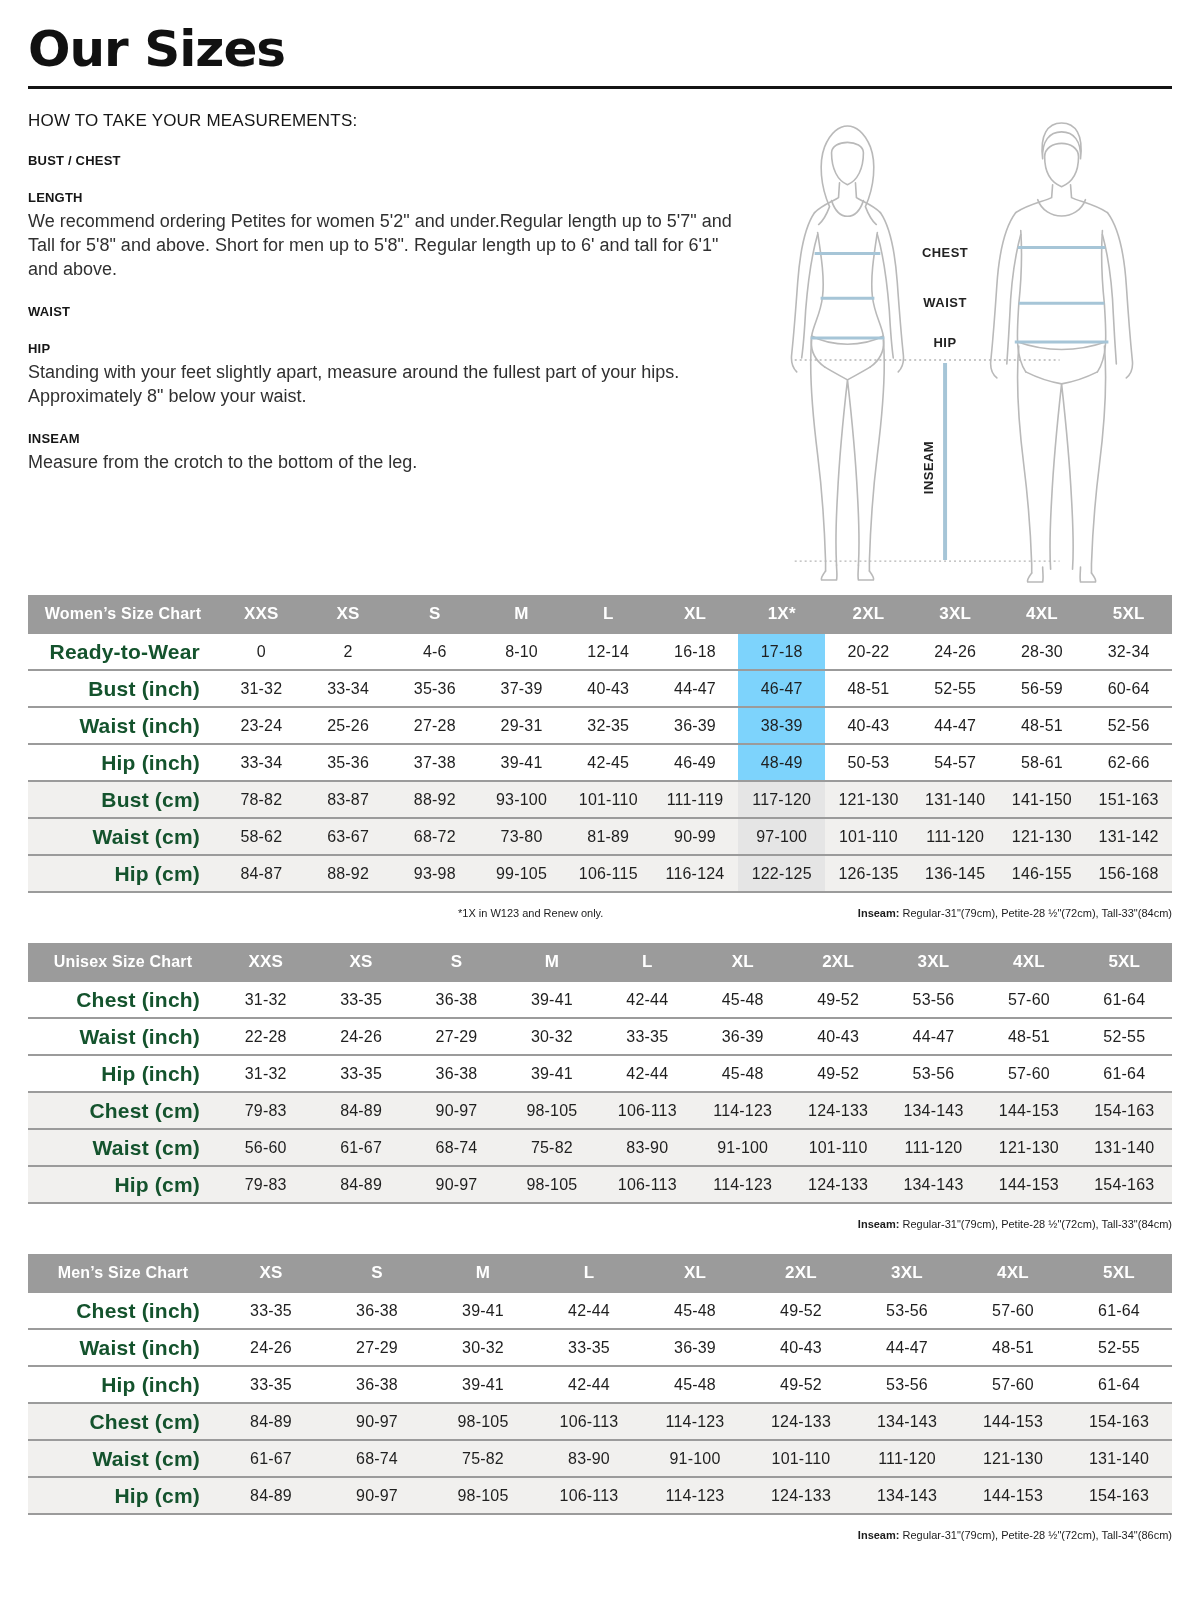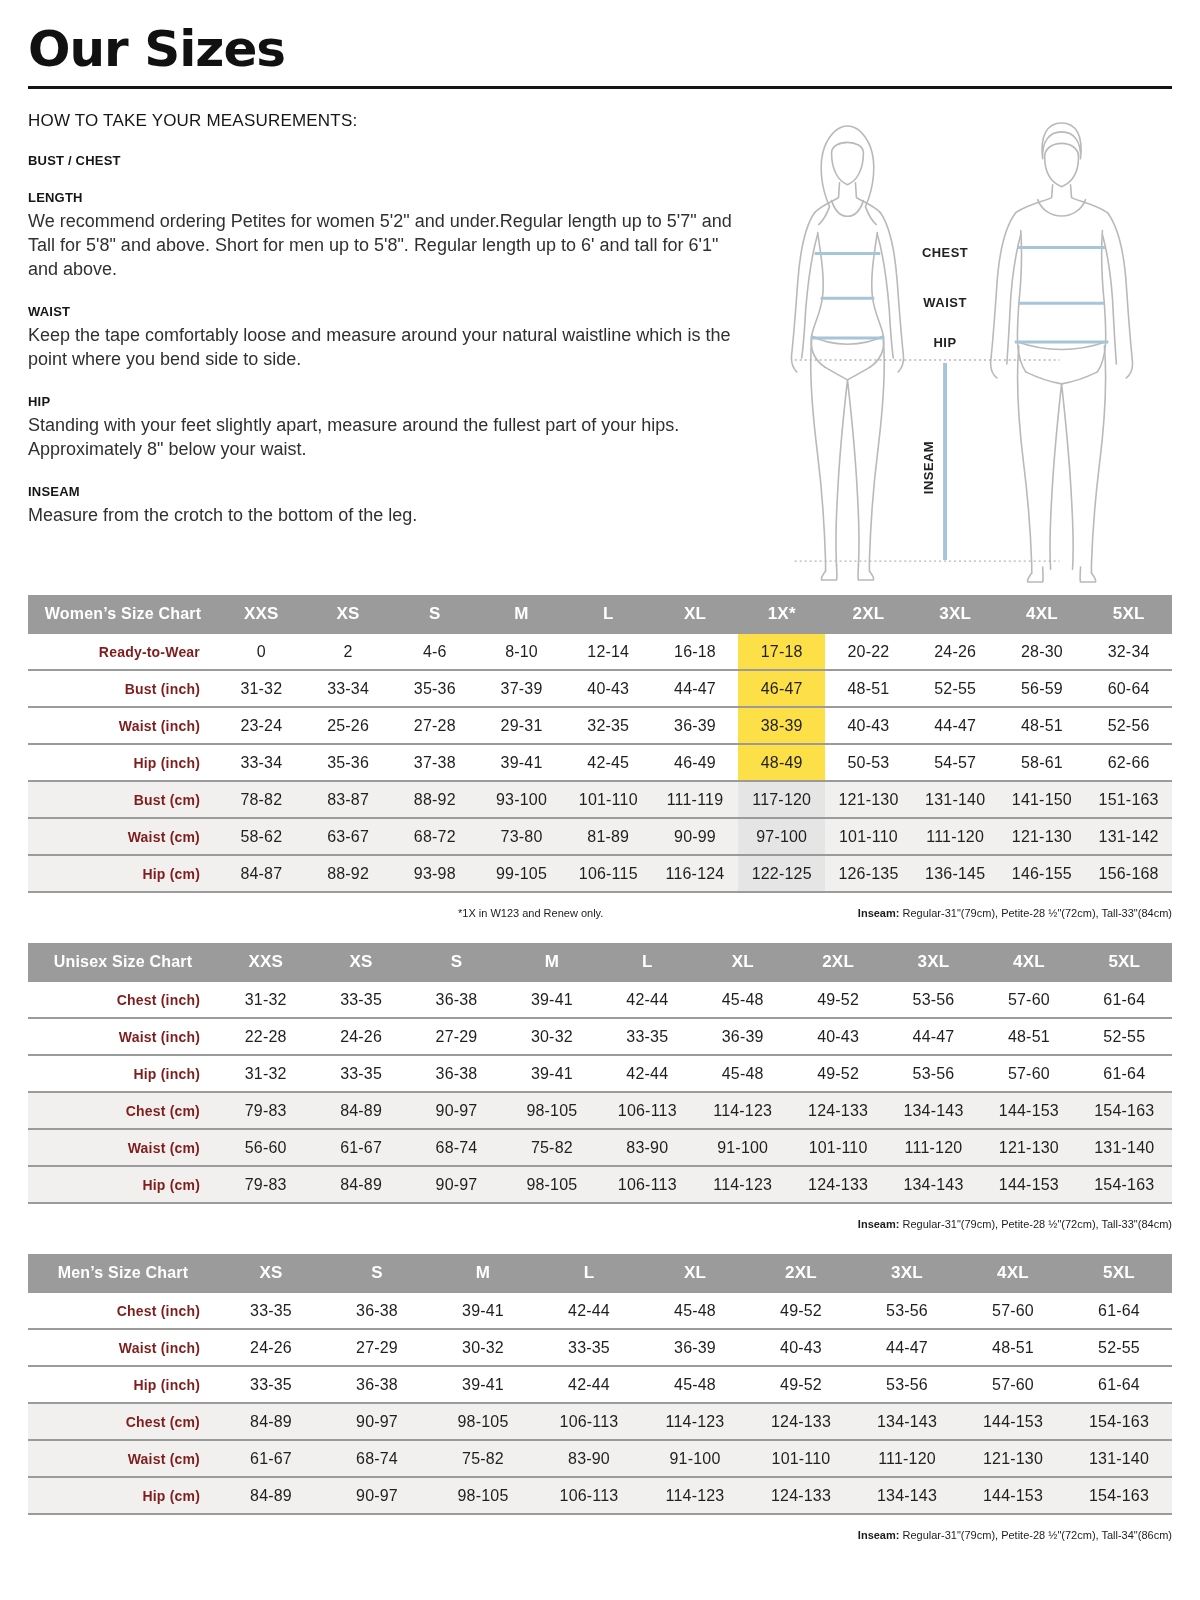--- a/index.html
+++ b/index.html
@@ -29,23 +29,23 @@
     font-size:13px; fill:#222; letter-spacing:.5px; }
 
   
   .chart{ margin-top:24px; }
   .chart.first{ margin-top:6px; }
   .tbl{ display:grid; width:1144px; }
   .c{ height:37px; display:flex; align-items:center; justify-content:center;
       border-bottom:2px solid #9b9b9b; font-size:16px; color:#1f1f1f; letter-spacing:.2px;}
   .hd{ height:39px; background:#9b9b9b; color:#fff; font-weight:bold; font-size:17px; border-bottom:2px solid #9b9b9b;}
   .hd.title{ font-size:16px; }
-  .lab{ justify-content:flex-end; padding-right:18px; font-weight:bold; font-size:14px; color:#7f1d1d;}
+  .lab{ justify-content:flex-end; padding-right:18px; font-weight:bold; font-size:21px; color:#14532d;}
   .sh{ background:#f1f0ee; }
-  .hl{ background:#fde047; }
+  .hl{ background:#7dd3fc; }
   .sh.hl{ background:#e5e5e5; }
 
   .fnotes{ width:1144px; display:flex; align-items:baseline; margin-top:14px;
            font-size:11px; color:#1c1c1c; }
   .fn-left{ margin-left:430px; }
   .fn-right{ margin-left:auto; }
   .fn-right b{ font-weight:bold; }
 </style>
 </head>
 <body>
@@ -58,21 +58,20 @@
   <div class="top-area">
     <div class="instructions">
       <div class="howto">HOW TO TAKE YOUR MEASUREMENTS:</div>
 
       <div class="sec-title">BUST / CHEST</div>
 
       <div class="sec-title">LENGTH</div>
       <div class="sec-body">We recommend ordering Petites for women 5'2" and under.Regular length up to 5'7" and Tall for 5'8" and above. Short for men up to 5'8". Regular length up to 6' and tall for 6'1" and above.</div>
 
       <div class="sec-title">WAIST</div>
-      <div class="sec-body">Keep the tape comfortably loose and measure around your natural waistline which is the point where you bend side to side.</div>
 
       <div class="sec-title">HIP</div>
       <div class="sec-body">Standing with your feet slightly apart, measure around the fullest part of your hips. Approximately 8" below your waist.</div>
 
       <div class="sec-title">INSEAM</div>
       <div class="sec-body">Measure from the crotch to the bottom of the leg.</div>
     </div>
 
     <div class="diagram">
       <svg width="420" height="478" viewBox="0 0 420 480">

